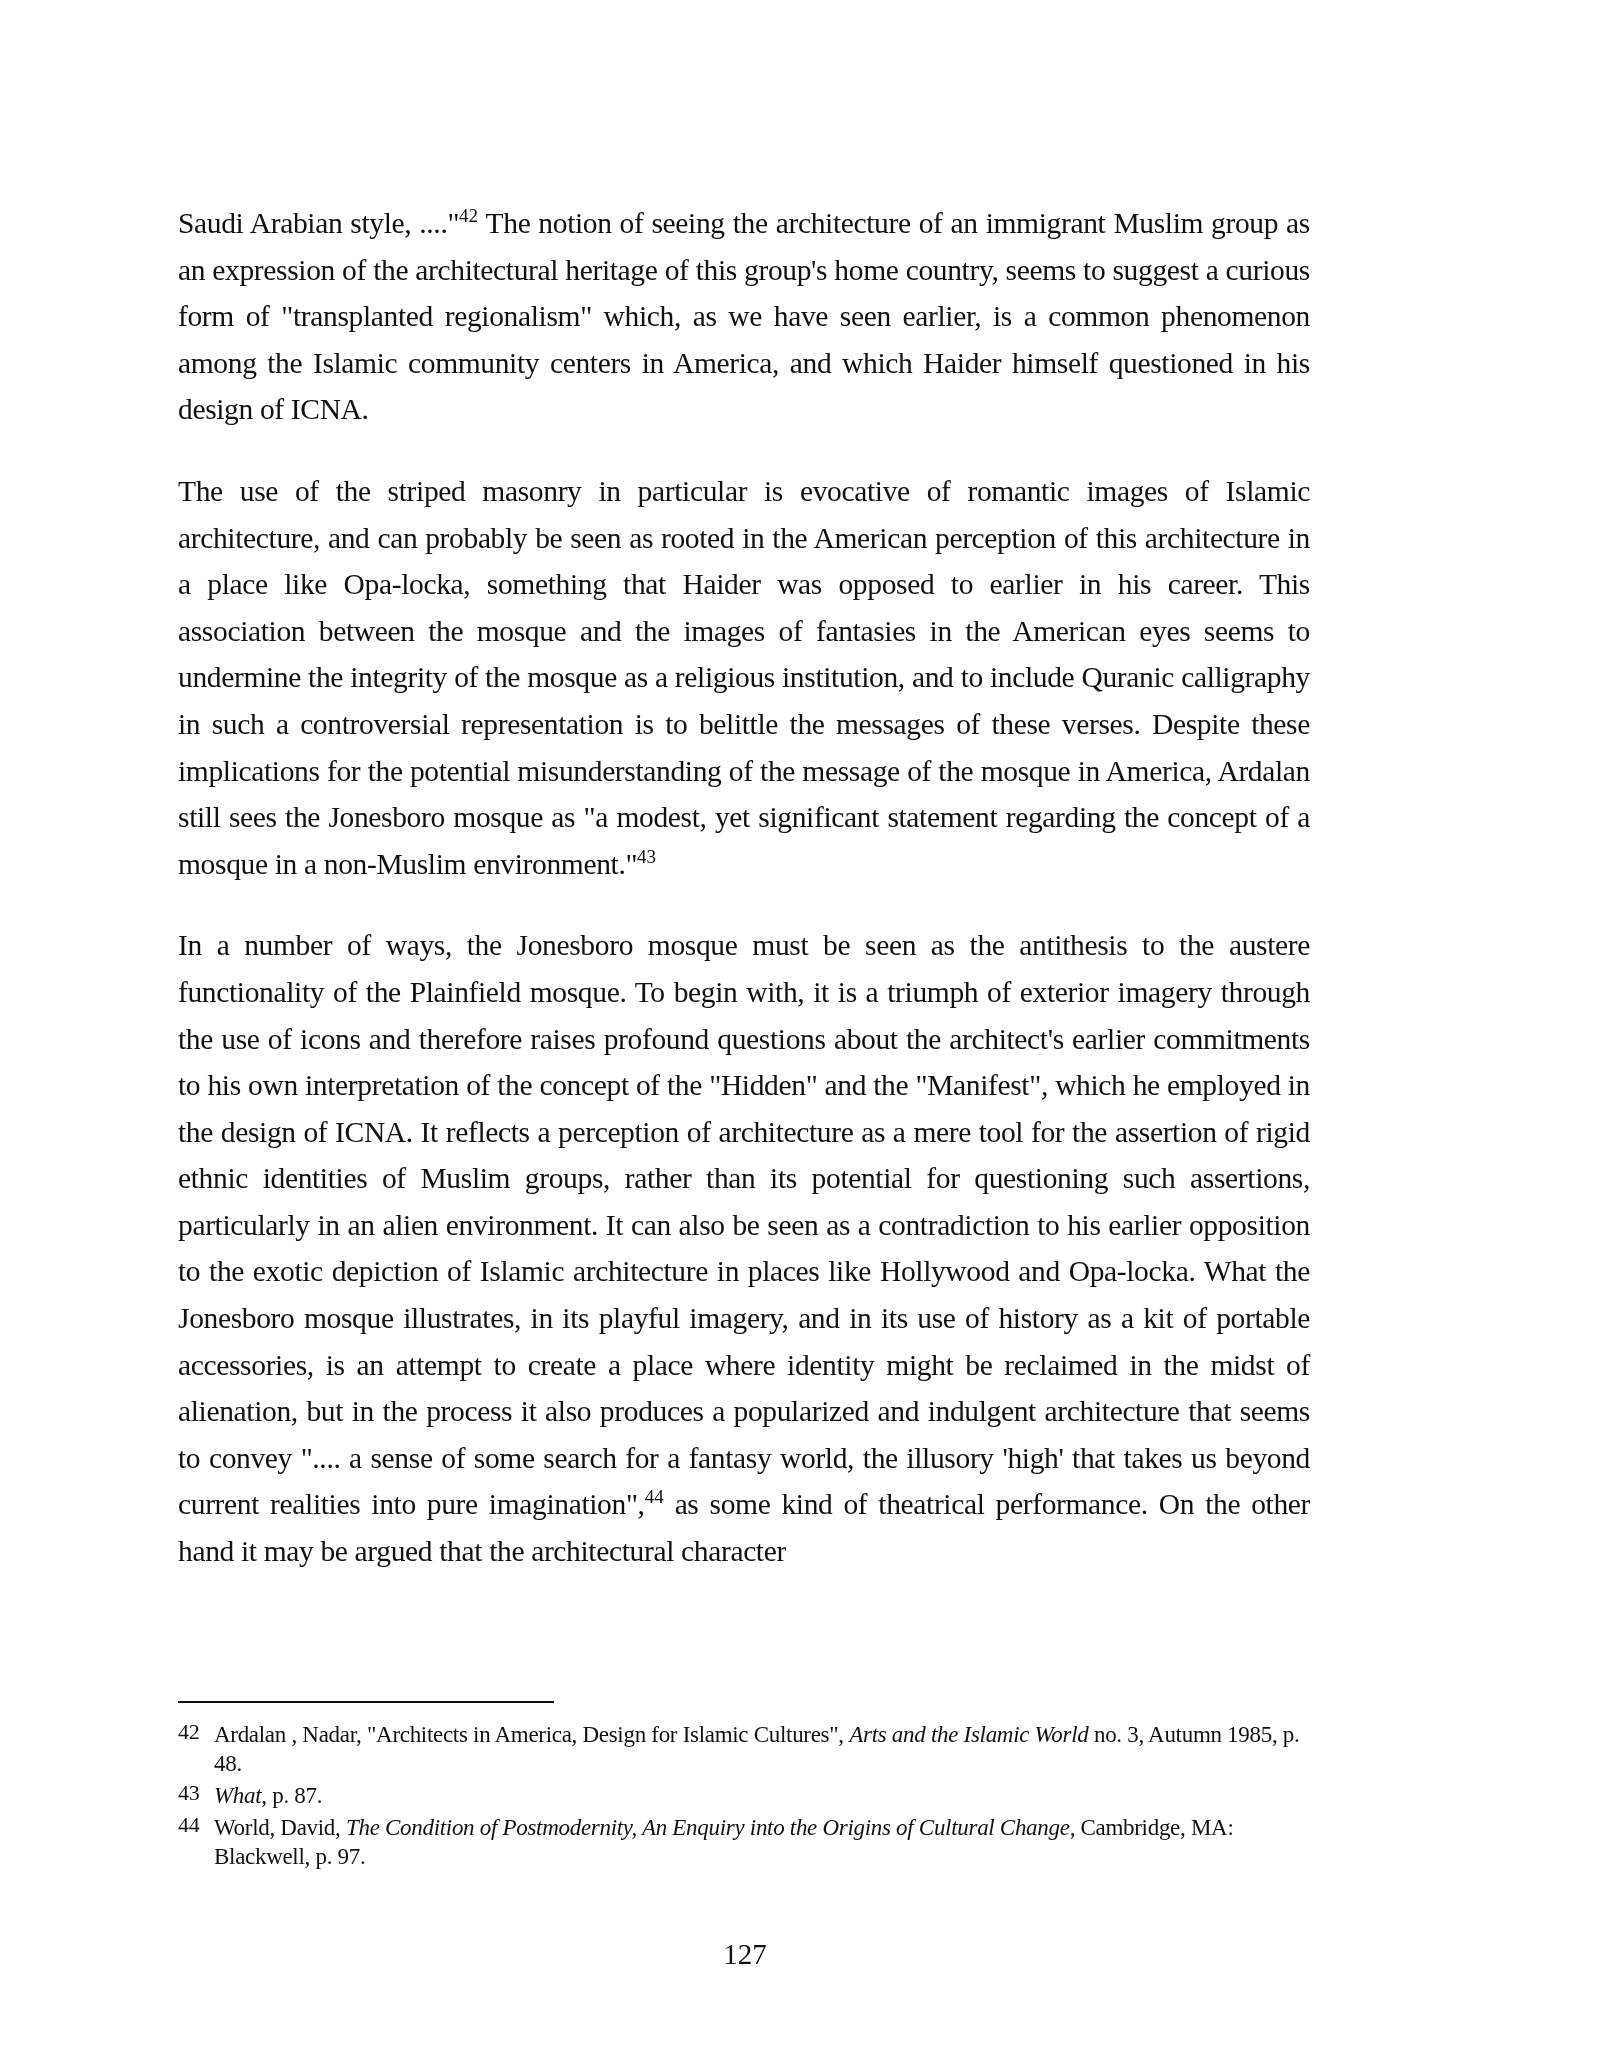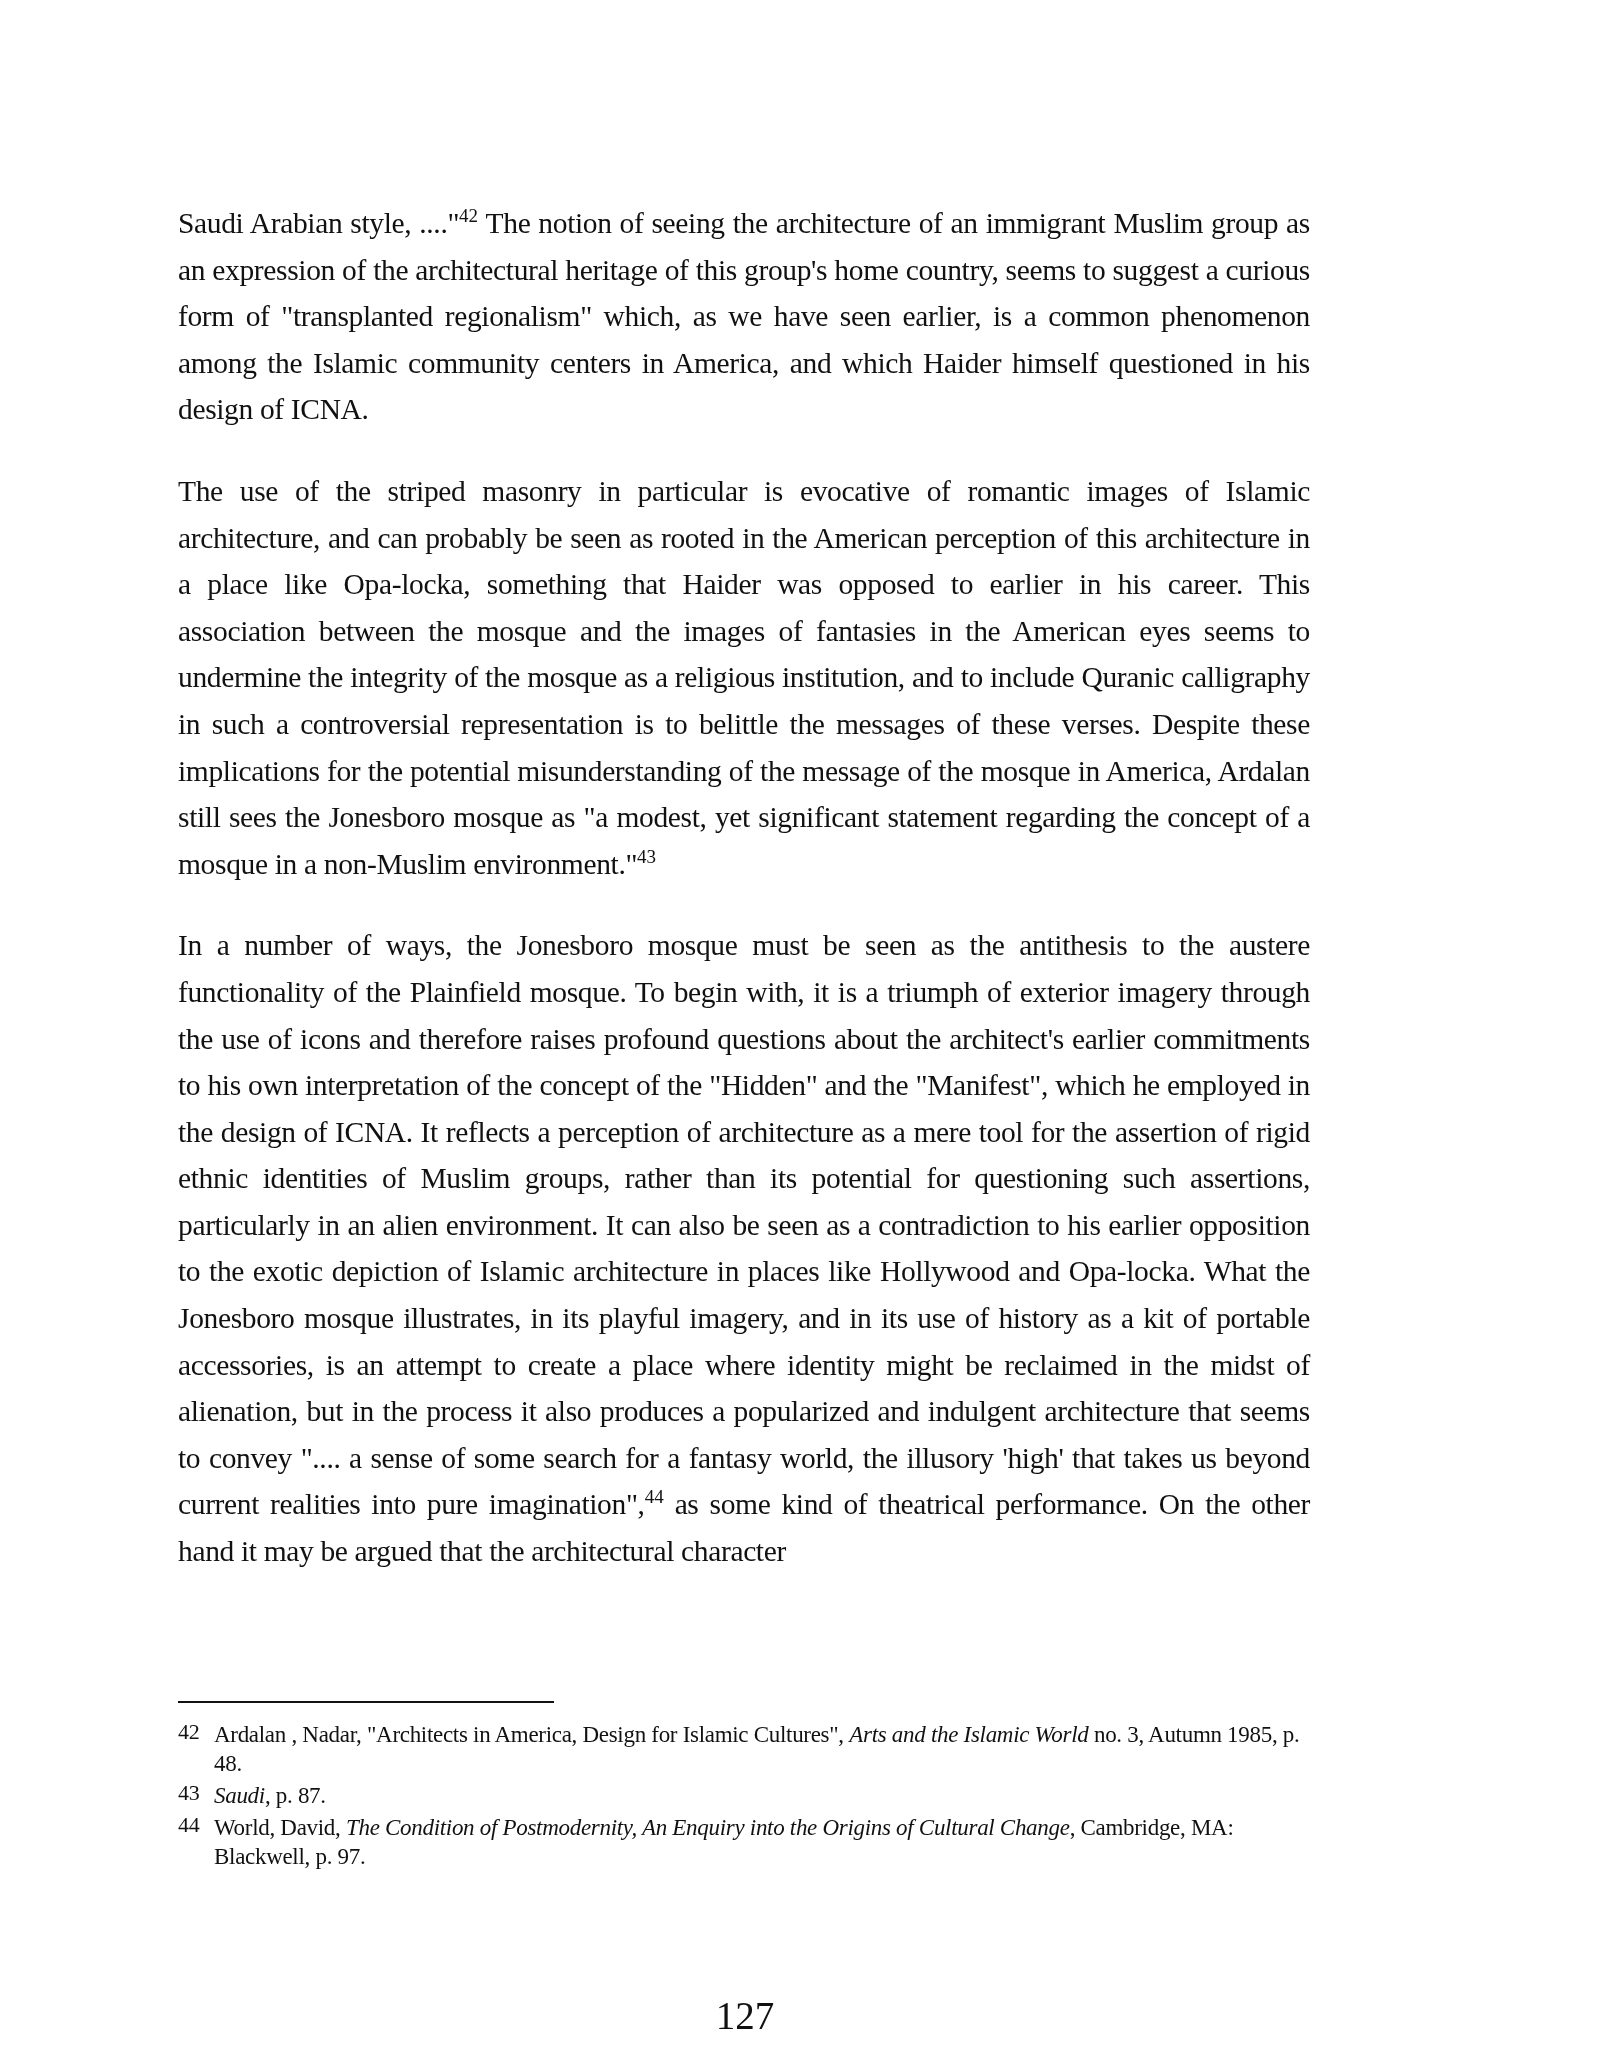--- a/index.html
+++ b/index.html
@@ -66,23 +66,23 @@
       position: absolute;
       left: 0;
       top: -3px;
       font-size: 22px;
     }
     .fn-text i { font-style: italic; }
     .page-number {
       position: absolute;
       left: 0;
       width: 1490px;
-      top: 1993px;
+      top: 1938px;
       text-align: center;
-      font-size: 39px;
+      font-size: 29px;
     }
   </style>
 </head>
 <body>
 
 <div class="page">
 
   <p class="para"><span>Saudi Arabian style, ...."</span><sup class="fn">42</sup><span> The notion of seeing the architecture of an immigrant  Muslim group as an expression of the architectural heritage of this group's home country, seems to suggest a curious form of "transplanted regionalism" which, as we have seen earlier, is a common phenomenon among the Islamic community centers in America, and which Haider himself questioned in his design of ICNA.</span></p>
 
   <p class="para"><span>The use of the striped masonry in particular is evocative of romantic images of Islamic architecture, and can probably be seen as rooted in the American perception of this architecture in a place like Opa-locka, something that Haider was opposed to earlier in his career. This association between the mosque and the images of fantasies in the American eyes seems to undermine the integrity of the mosque as a religious institution, and to include Quranic calligraphy in such a controversial representation is to belittle the messages of these verses. Despite these implications for the potential misunderstanding of the message of the mosque in America, Ardalan still sees the Jonesboro mosque as "a modest, yet significant statement regarding the concept of a mosque in a non-Muslim environment."</span><sup class="fn">43</sup></p>
@@ -92,21 +92,21 @@
 
 <div class="footnote-rule"></div>
 
 <div class="footnotes">
   <div class="fn-item">
     <span class="fn-num">42</span>
     <span class="fn-text"><span>Ardalan , Nadar, "Architects in America, Design for Islamic Cultures", </span><i>Arts and the Islamic World</i><span> no. 3, Autumn 1985, p. 48.</span></span>
   </div>
   <div class="fn-item">
     <span class="fn-num">43</span>
-    <span class="fn-text"><i>Saudi</i><span>, p. 87.</span></span>
+    <span class="fn-text"><i>What</i><span>, p. 87.</span></span>
   </div>
   <div class="fn-item">
     <span class="fn-num">44</span>
     <span class="fn-text"><span>World, David, </span><i>The Condition of Postmodernity, An Enquiry into the Origins of Cultural Change</i><span>, Cambridge, MA: Blackwell, p. 97.</span></span>
   </div>
 </div>
 
 <div class="page-number">127</div>
 
 </body></html>

